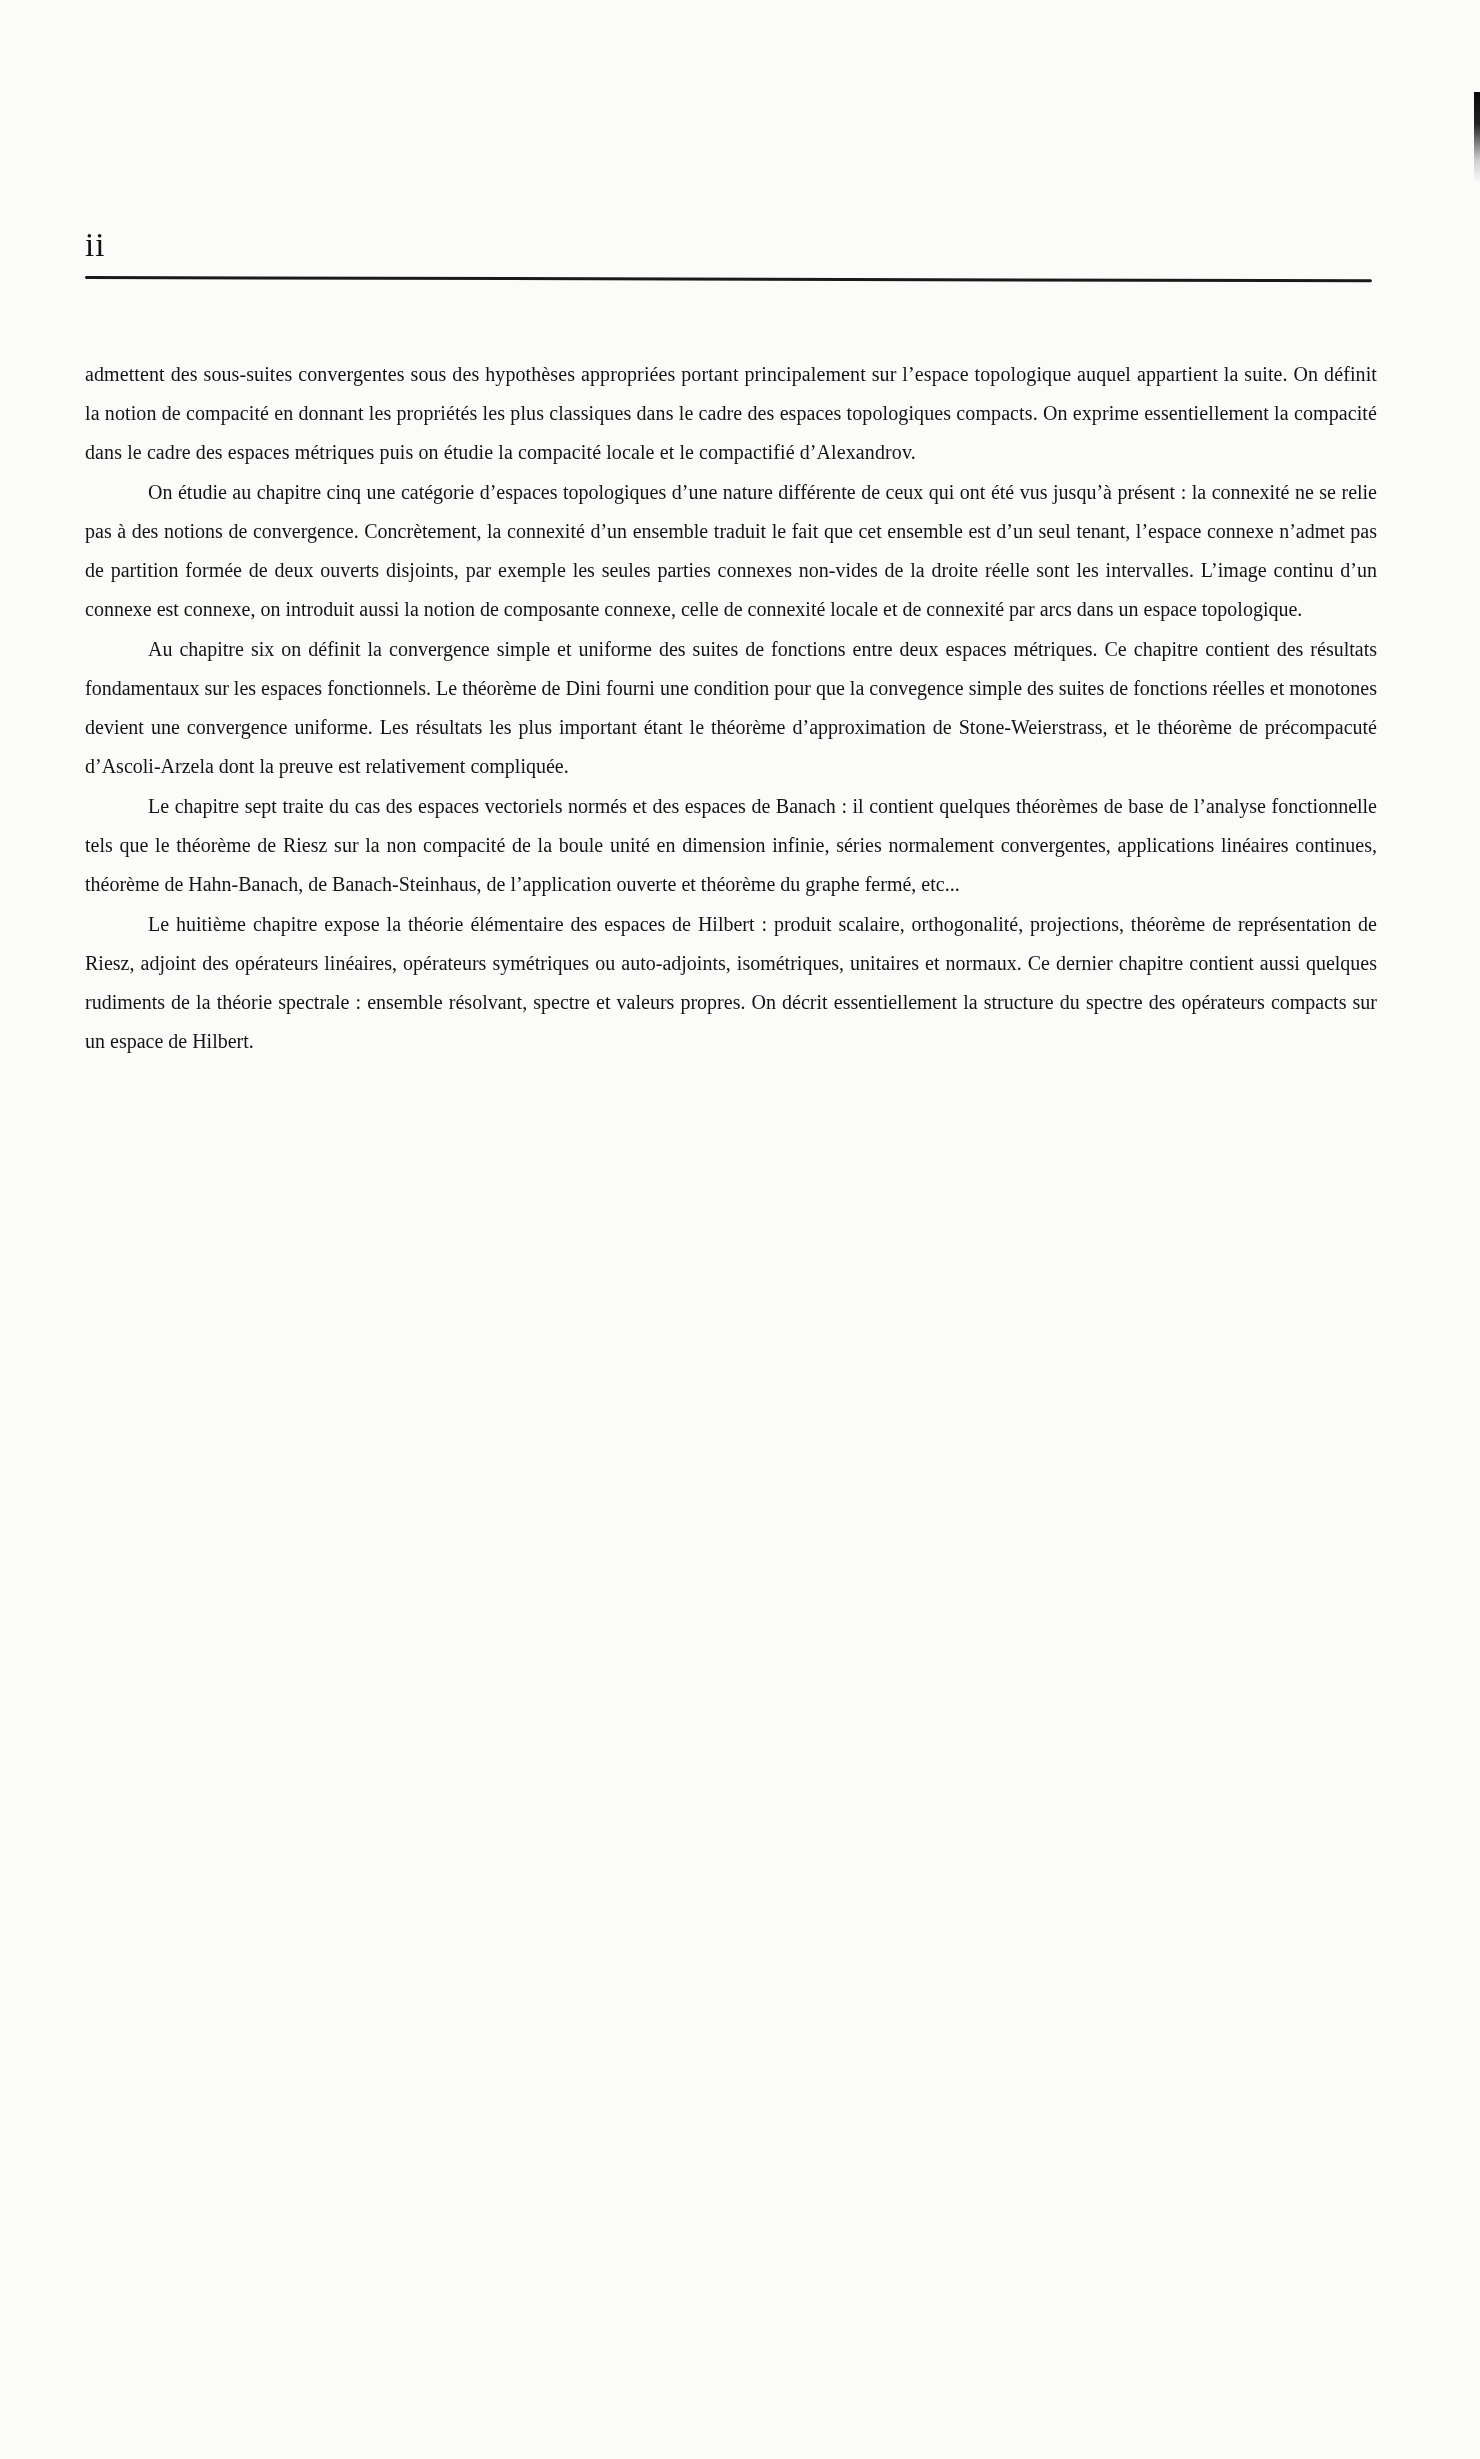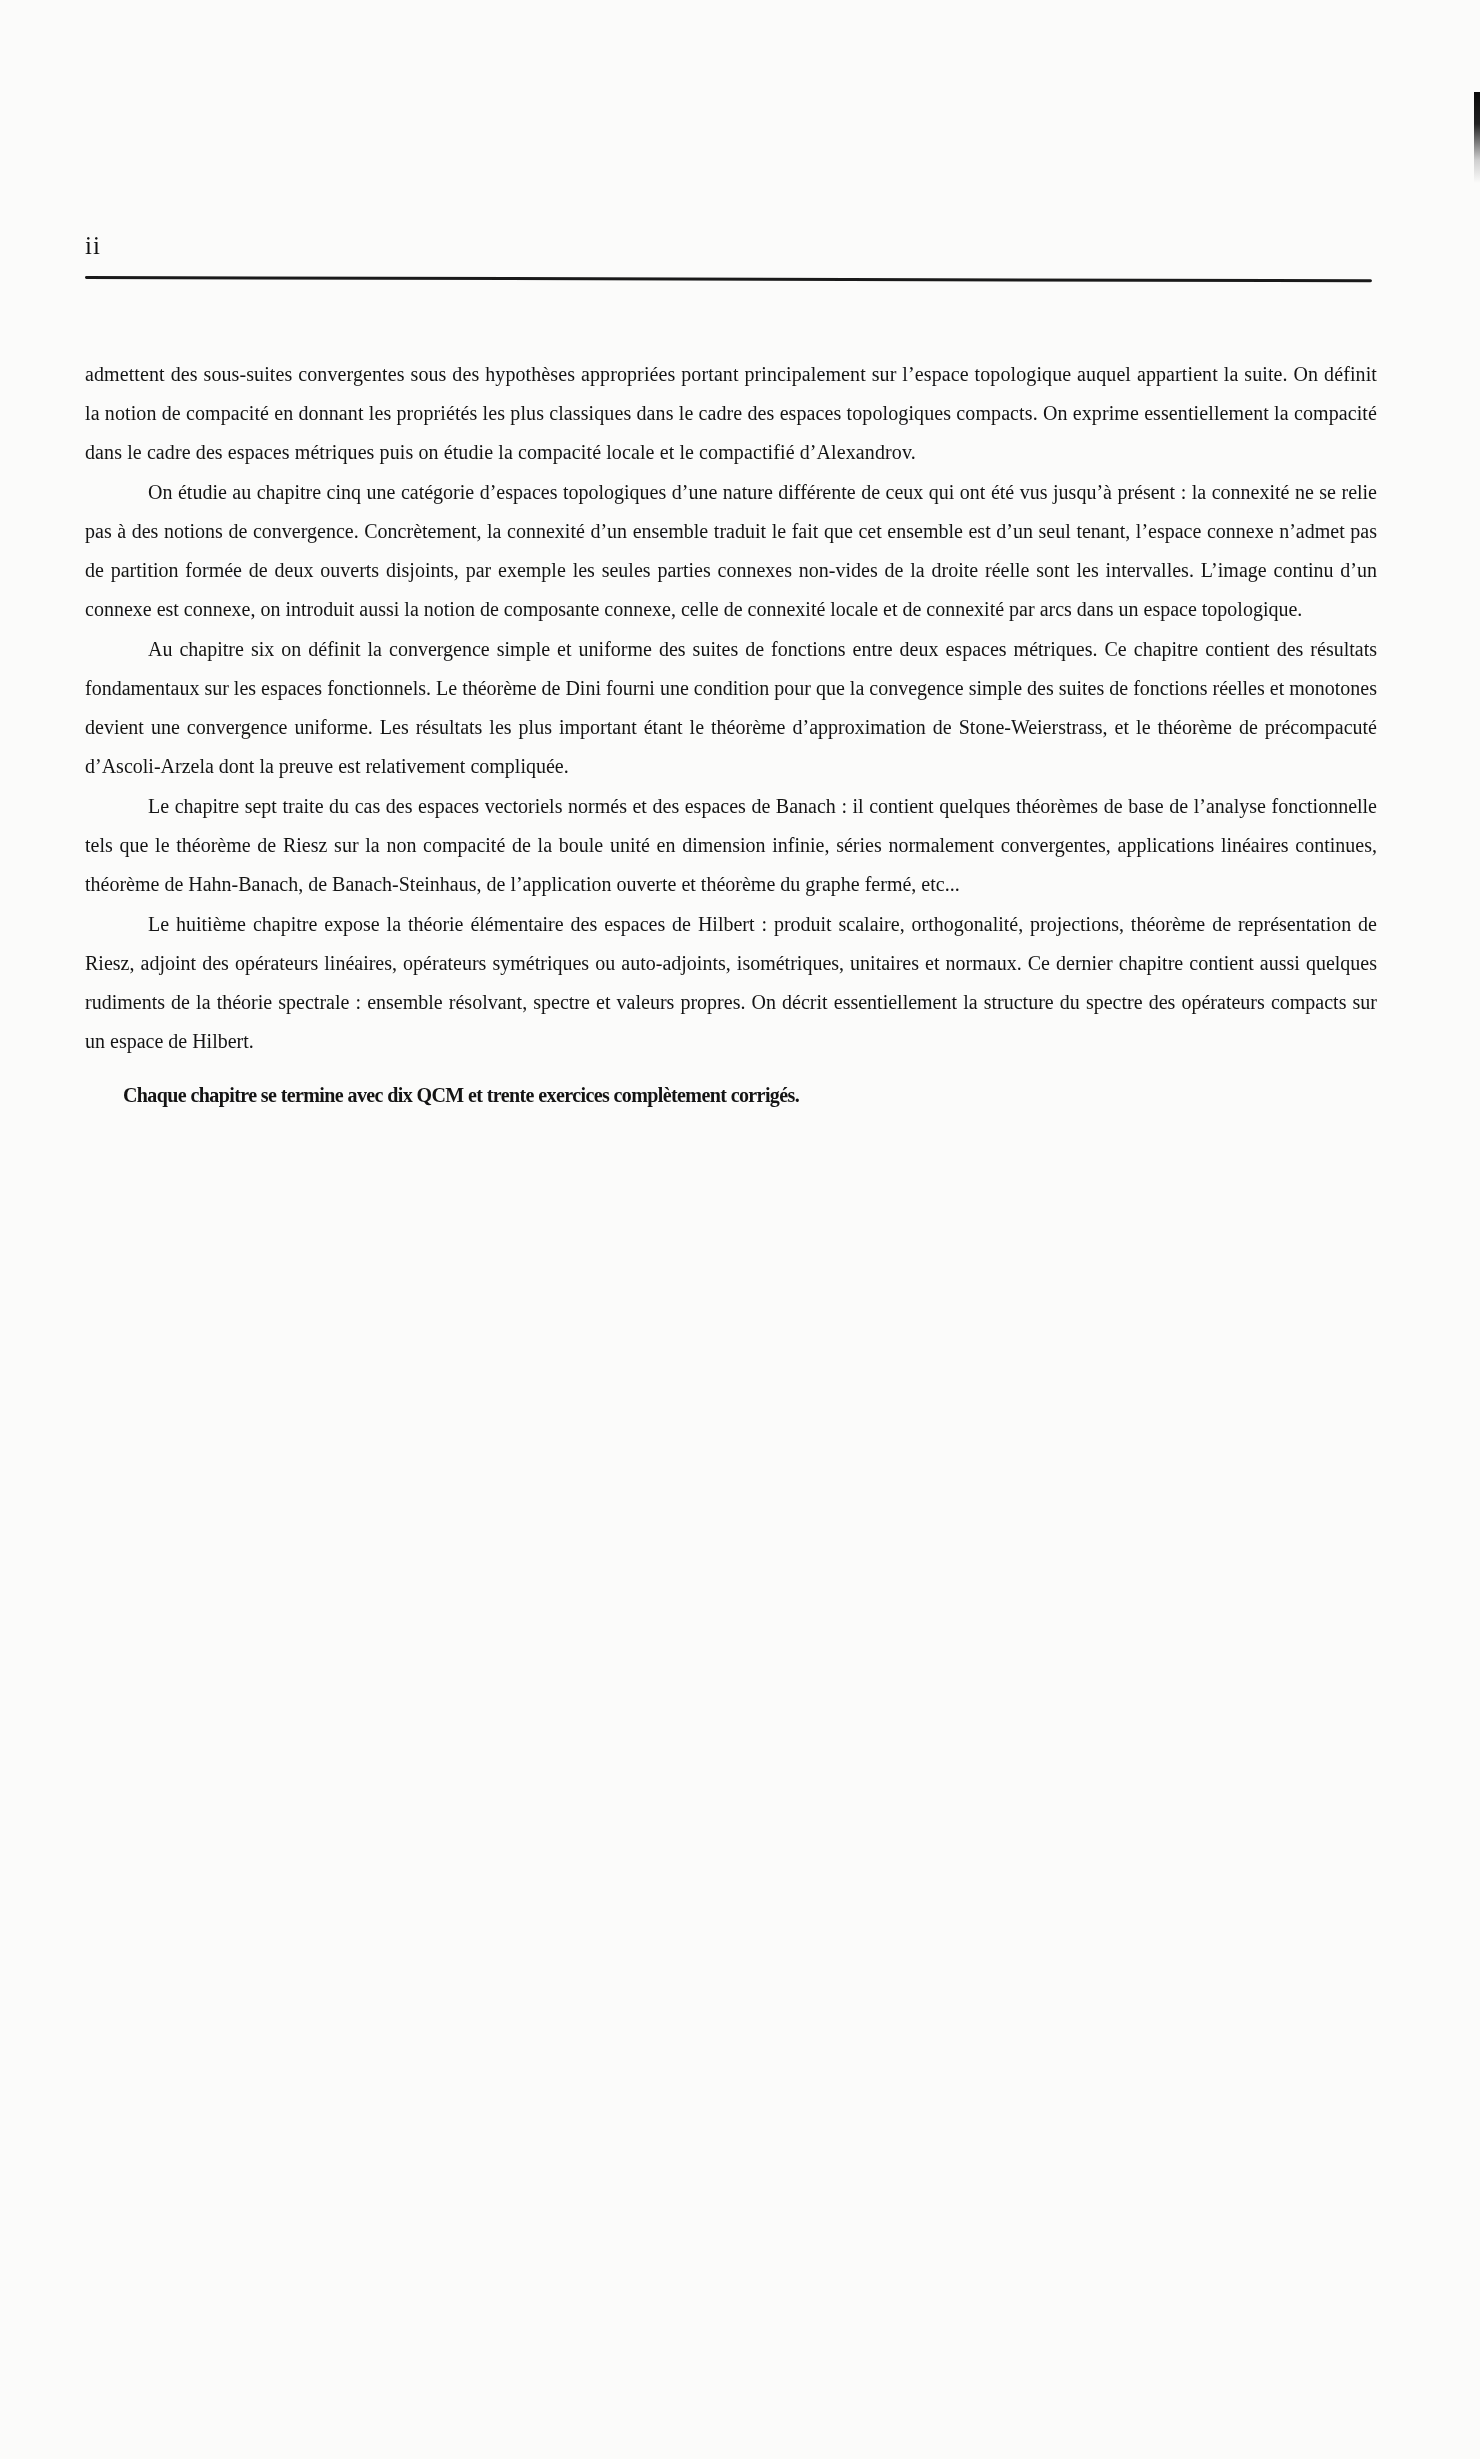--- a/index.html
+++ b/index.html
@@ -20,21 +20,21 @@
     left: 1474px;
     top: 92px;
     width: 6.7px;
     height: 91px;
     background: linear-gradient(to bottom, #0a0a0a 0%, #222 35%, #cfcfcf 75%, rgba(255,255,255,0) 100%);
   }
   .running-head {
     position: absolute;
     left: 85px;
     top: 231px;
-    font-size: 25px;
+    font-size: 33px;
     line-height: 29px;
     letter-spacing: 1px;
     color: #111;
   }
   .head-rule {
     position: absolute;
     left: 85px;
     top: 276px;
     width: 1287px;
     height: 2.9px;
@@ -77,15 +77,14 @@
 
 <div class="running-head">ii</div>
 <div class="head-rule"></div>
 
 <div class="body-text">
   <p class="first">admettent des sous-suites convergentes sous des hypothèses appropriées portant principalement sur l’espace topologique auquel appartient la suite. On définit la notion de compacité en donnant les propriétés les plus classiques dans le cadre des espaces topologiques compacts. On exprime essentiellement la compacité dans le cadre des espaces métriques puis on étudie la compacité locale et le compactifié d’Alexandrov.</p>
   <p class="indent">On étudie au chapitre cinq une catégorie d’espaces topologiques d’une nature différente de ceux qui ont été vus jusqu’à présent : la connexité ne se relie pas à des notions de convergence. Concrètement, la connexité d’un ensemble traduit le fait que cet ensemble est d’un seul tenant, l’espace connexe n’admet pas de partition formée de deux ouverts disjoints, par exemple les seules parties connexes non-vides de la droite réelle sont les intervalles. L’image continu d’un connexe est connexe, on introduit aussi la notion de composante connexe, celle de connexité locale et de connexité par arcs dans un espace topologique.</p>
   <p class="indent">Au chapitre six on définit la convergence simple et uniforme des suites de fonctions entre deux espaces métriques. Ce chapitre contient des résultats fondamentaux sur les espaces fonctionnels. Le théorème de Dini fourni une condition pour que la convegence simple des suites de fonctions réelles et monotones devient une convergence uniforme. Les résultats les plus important étant le théorème d’approximation de Stone-Weierstrass, et le théorème de précompacuté d’Ascoli-Arzela dont la preuve est relativement compliquée.</p>
   <p class="indent">Le chapitre sept traite du cas des espaces vectoriels normés et des espaces de Banach : il contient quelques théorèmes de base de l’analyse fonctionnelle tels que le théorème de Riesz sur la non compacité de la boule unité en dimension infinie, séries normalement convergentes, applications linéaires continues, théorème de Hahn-Banach, de Banach-Steinhaus, de l’application ouverte et théorème du graphe fermé, etc...</p>
   <p class="indent">Le huitième chapitre expose la théorie élémentaire des espaces de Hilbert : produit scalaire, orthogonalité, projections, théorème de représentation de Riesz, adjoint des opérateurs linéaires, opérateurs symétriques ou auto-adjoints, isométriques, unitaires et normaux. Ce dernier chapitre contient aussi quelques rudiments de la théorie spectrale : ensemble résolvant, spectre et valeurs propres. On décrit essentiellement la structure du spectre des opérateurs compacts sur un espace de Hilbert.</p>
-  <p class="closing">Chaque chapitre se termine avec dix QCM et trente exercices complètement corrigés.</p>
 </div>
 
 
 </body></html>

